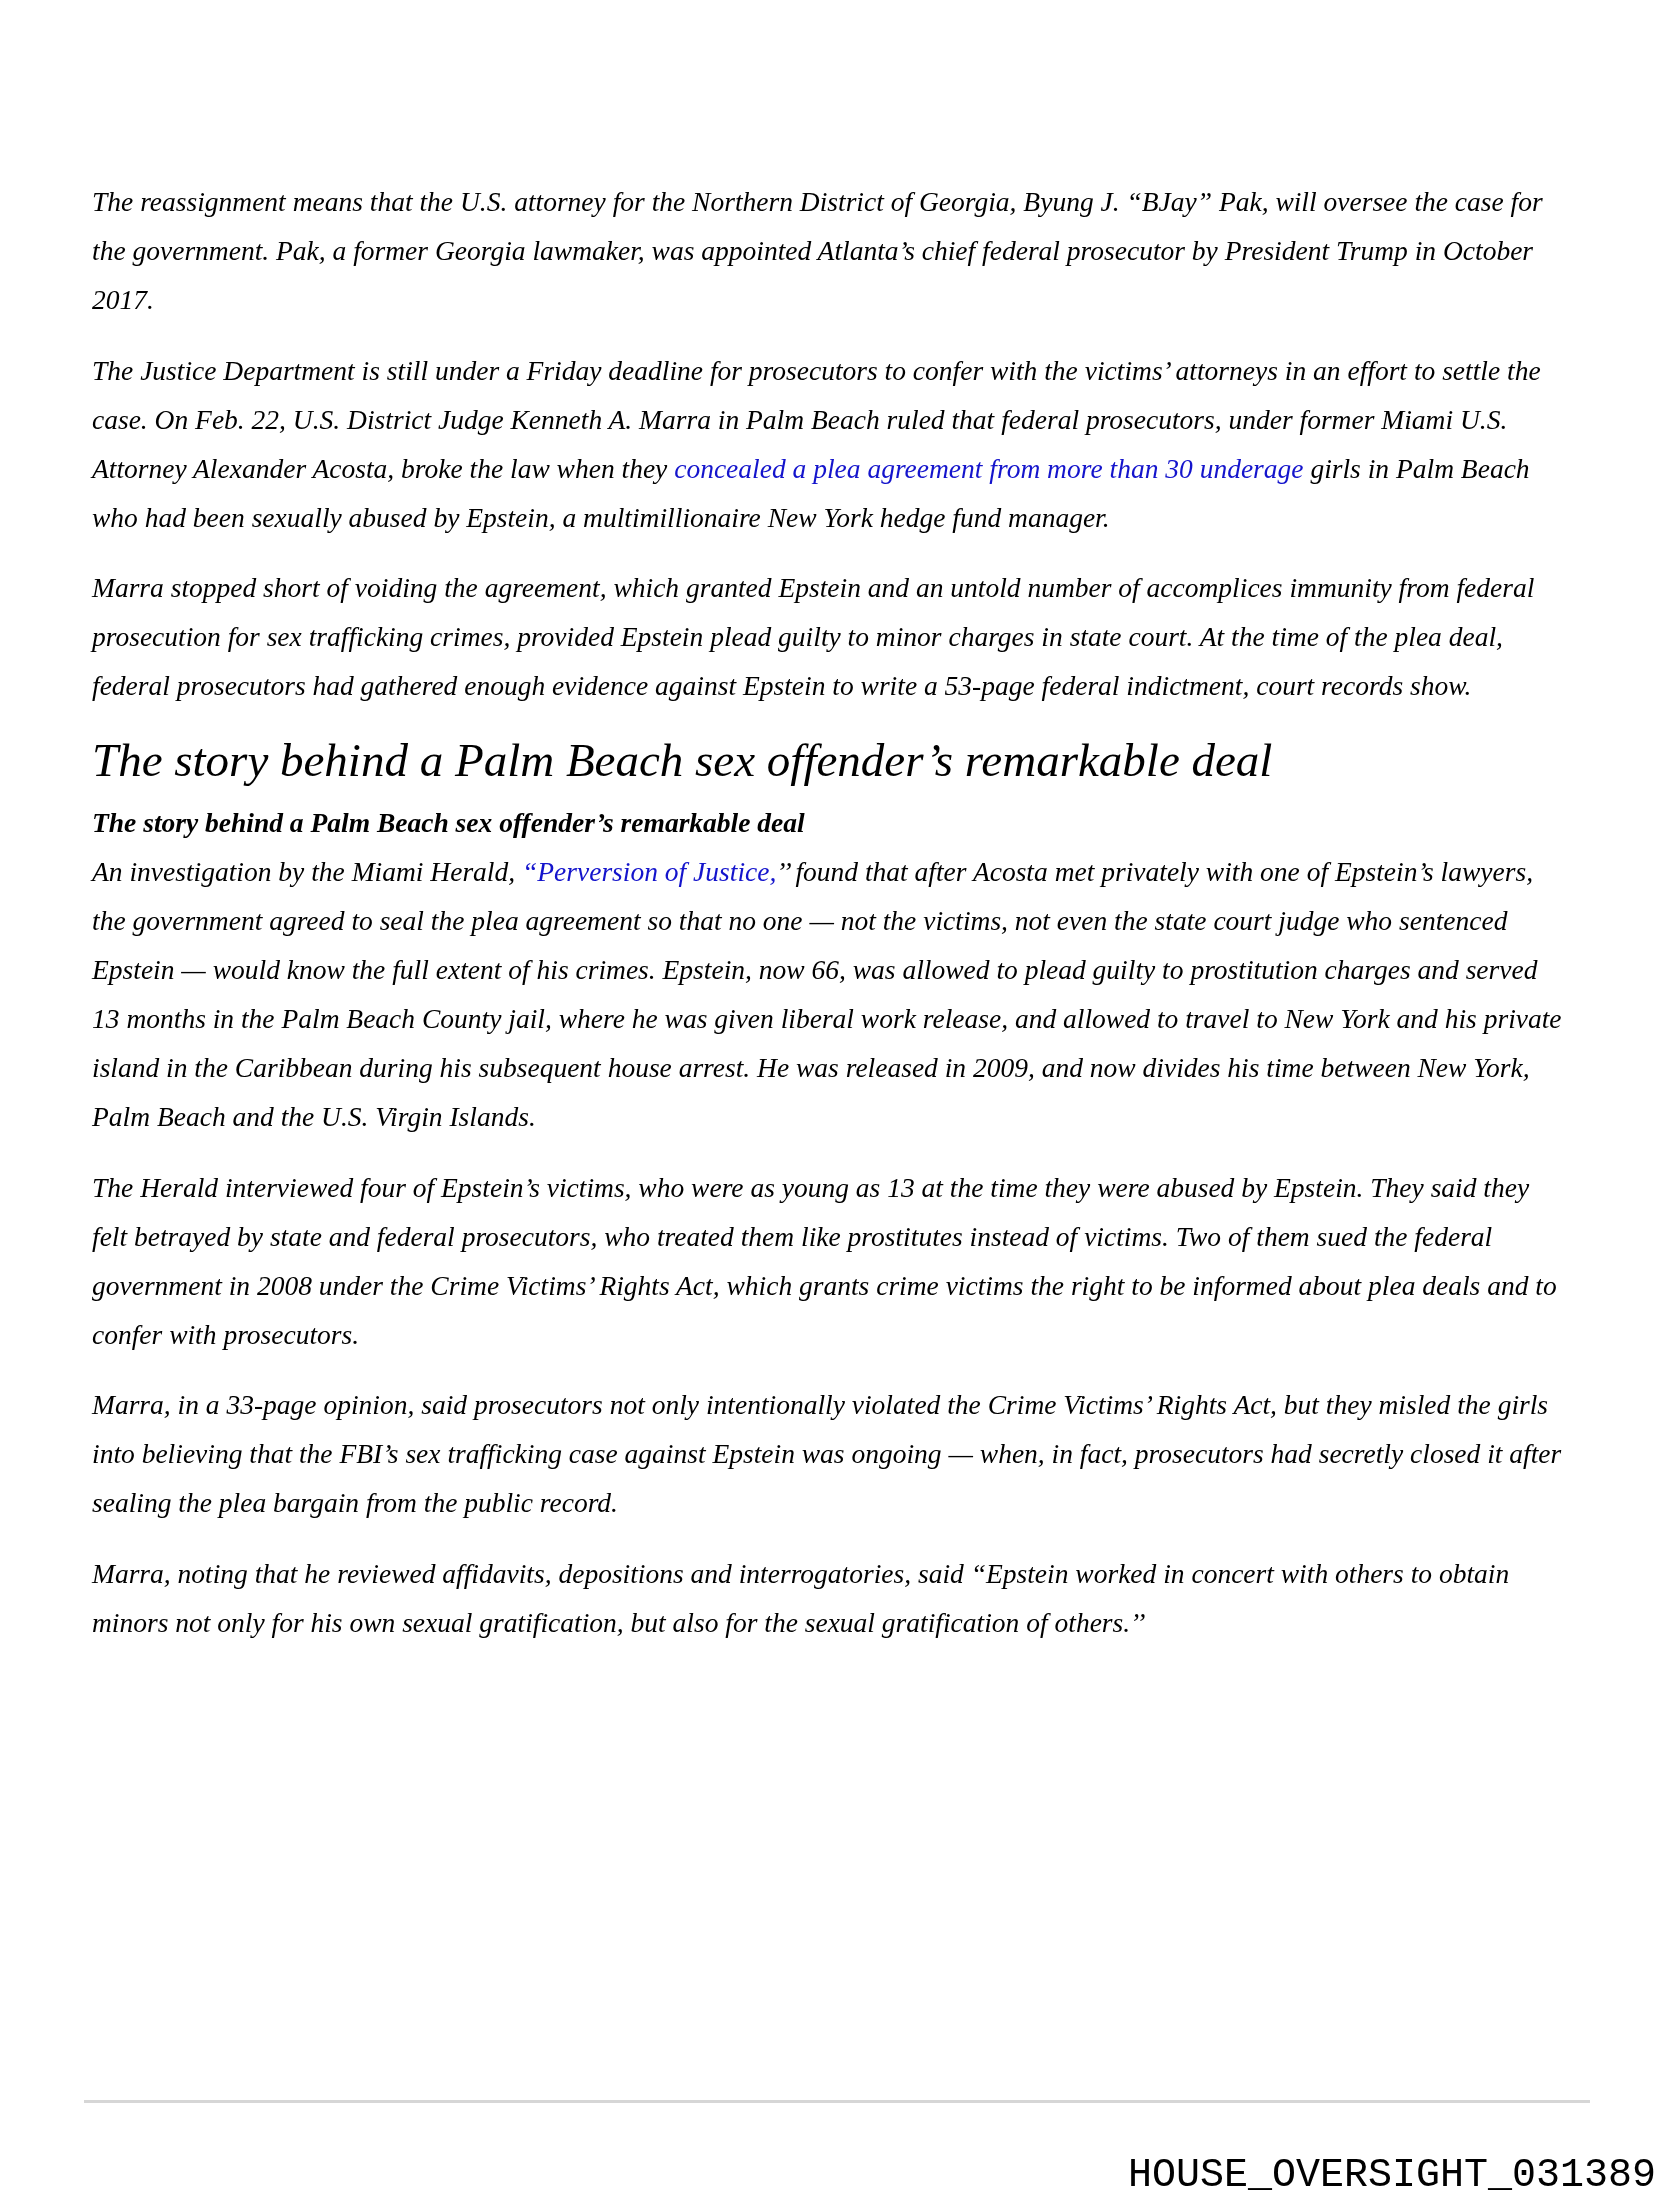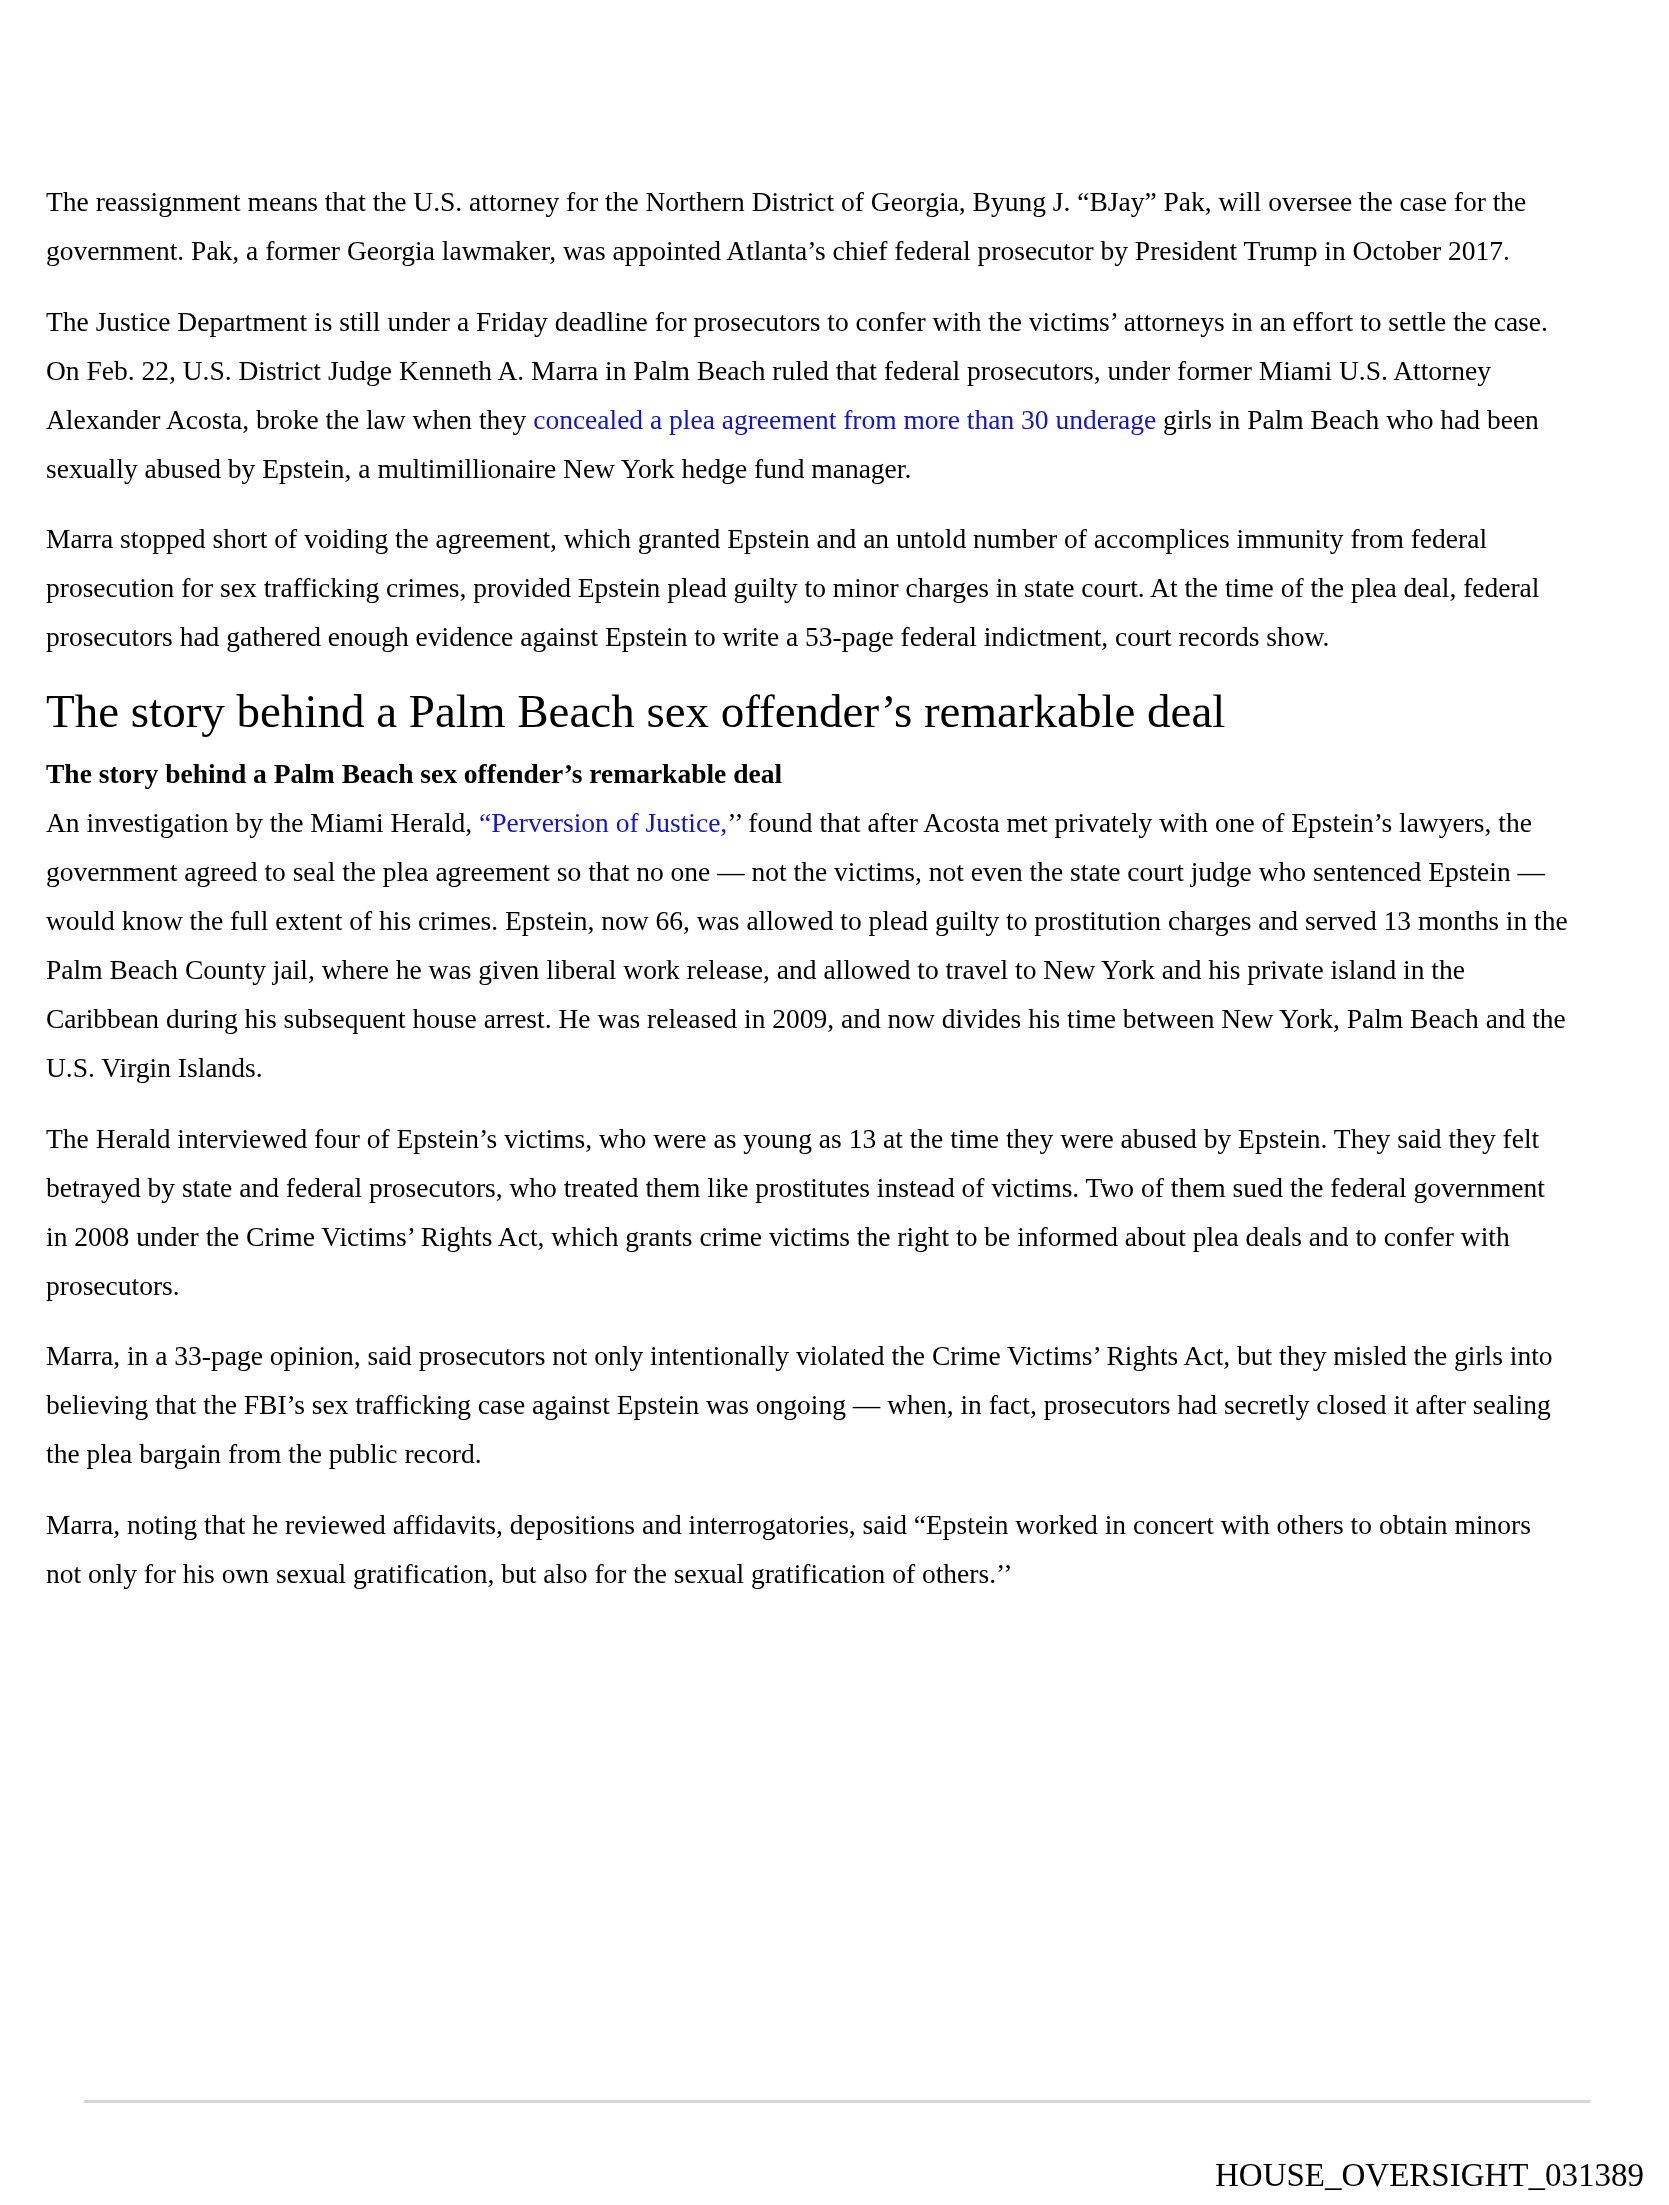--- a/index.html
+++ b/index.html
@@ -9,21 +9,22 @@
   }
   body {
     width: 1669px;
     height: 2205px;
     position: relative;
     font-family: "Liberation Serif", "DejaVu Serif", serif;
     color: #000000;
     overflow: hidden;
   }
   .article {
-    padding: 177px 98px 0 46px;
+    padding: 177px 98px 0 92px;
+    font-style: italic;
   }
   p.body-para {
     font-size: 27.5px;
     line-height: 49px;
     margin: 0 0 21.6px 0;
     text-align: left;
   }
   a.link {
     color: var(--link-color, #1414cc);
     text-decoration: none;
@@ -69,23 +70,23 @@
     position: absolute;
     left: 84px;
     top: 2100px;
     width: 1506px;
     height: 3.3px;
     background: var(--divider-color, #d6d6d6);
   }
   .bates {
     position: absolute;
     top: 2157px;
-    right: 25px;
-    font-family: Liberation Serif, serif;
-    font-size: 33px;
+    right: 13px;
+    font-family: Liberation Mono, monospace;
+    font-size: 40px;
     line-height: 37px;
     color: #000000;
   }
 </style>
 </head>
 <body>
 
 <div class="article">
 
   <p class="body-para"><span>The reassignment means that the U.S. attorney for the Northern District of Georgia, Byung J. “BJay” Pak, will oversee the case for the government. Pak, a former Georgia lawmaker, was appointed Atlanta’s chief federal prosecutor by President Trump in October 2017.</span></p>

